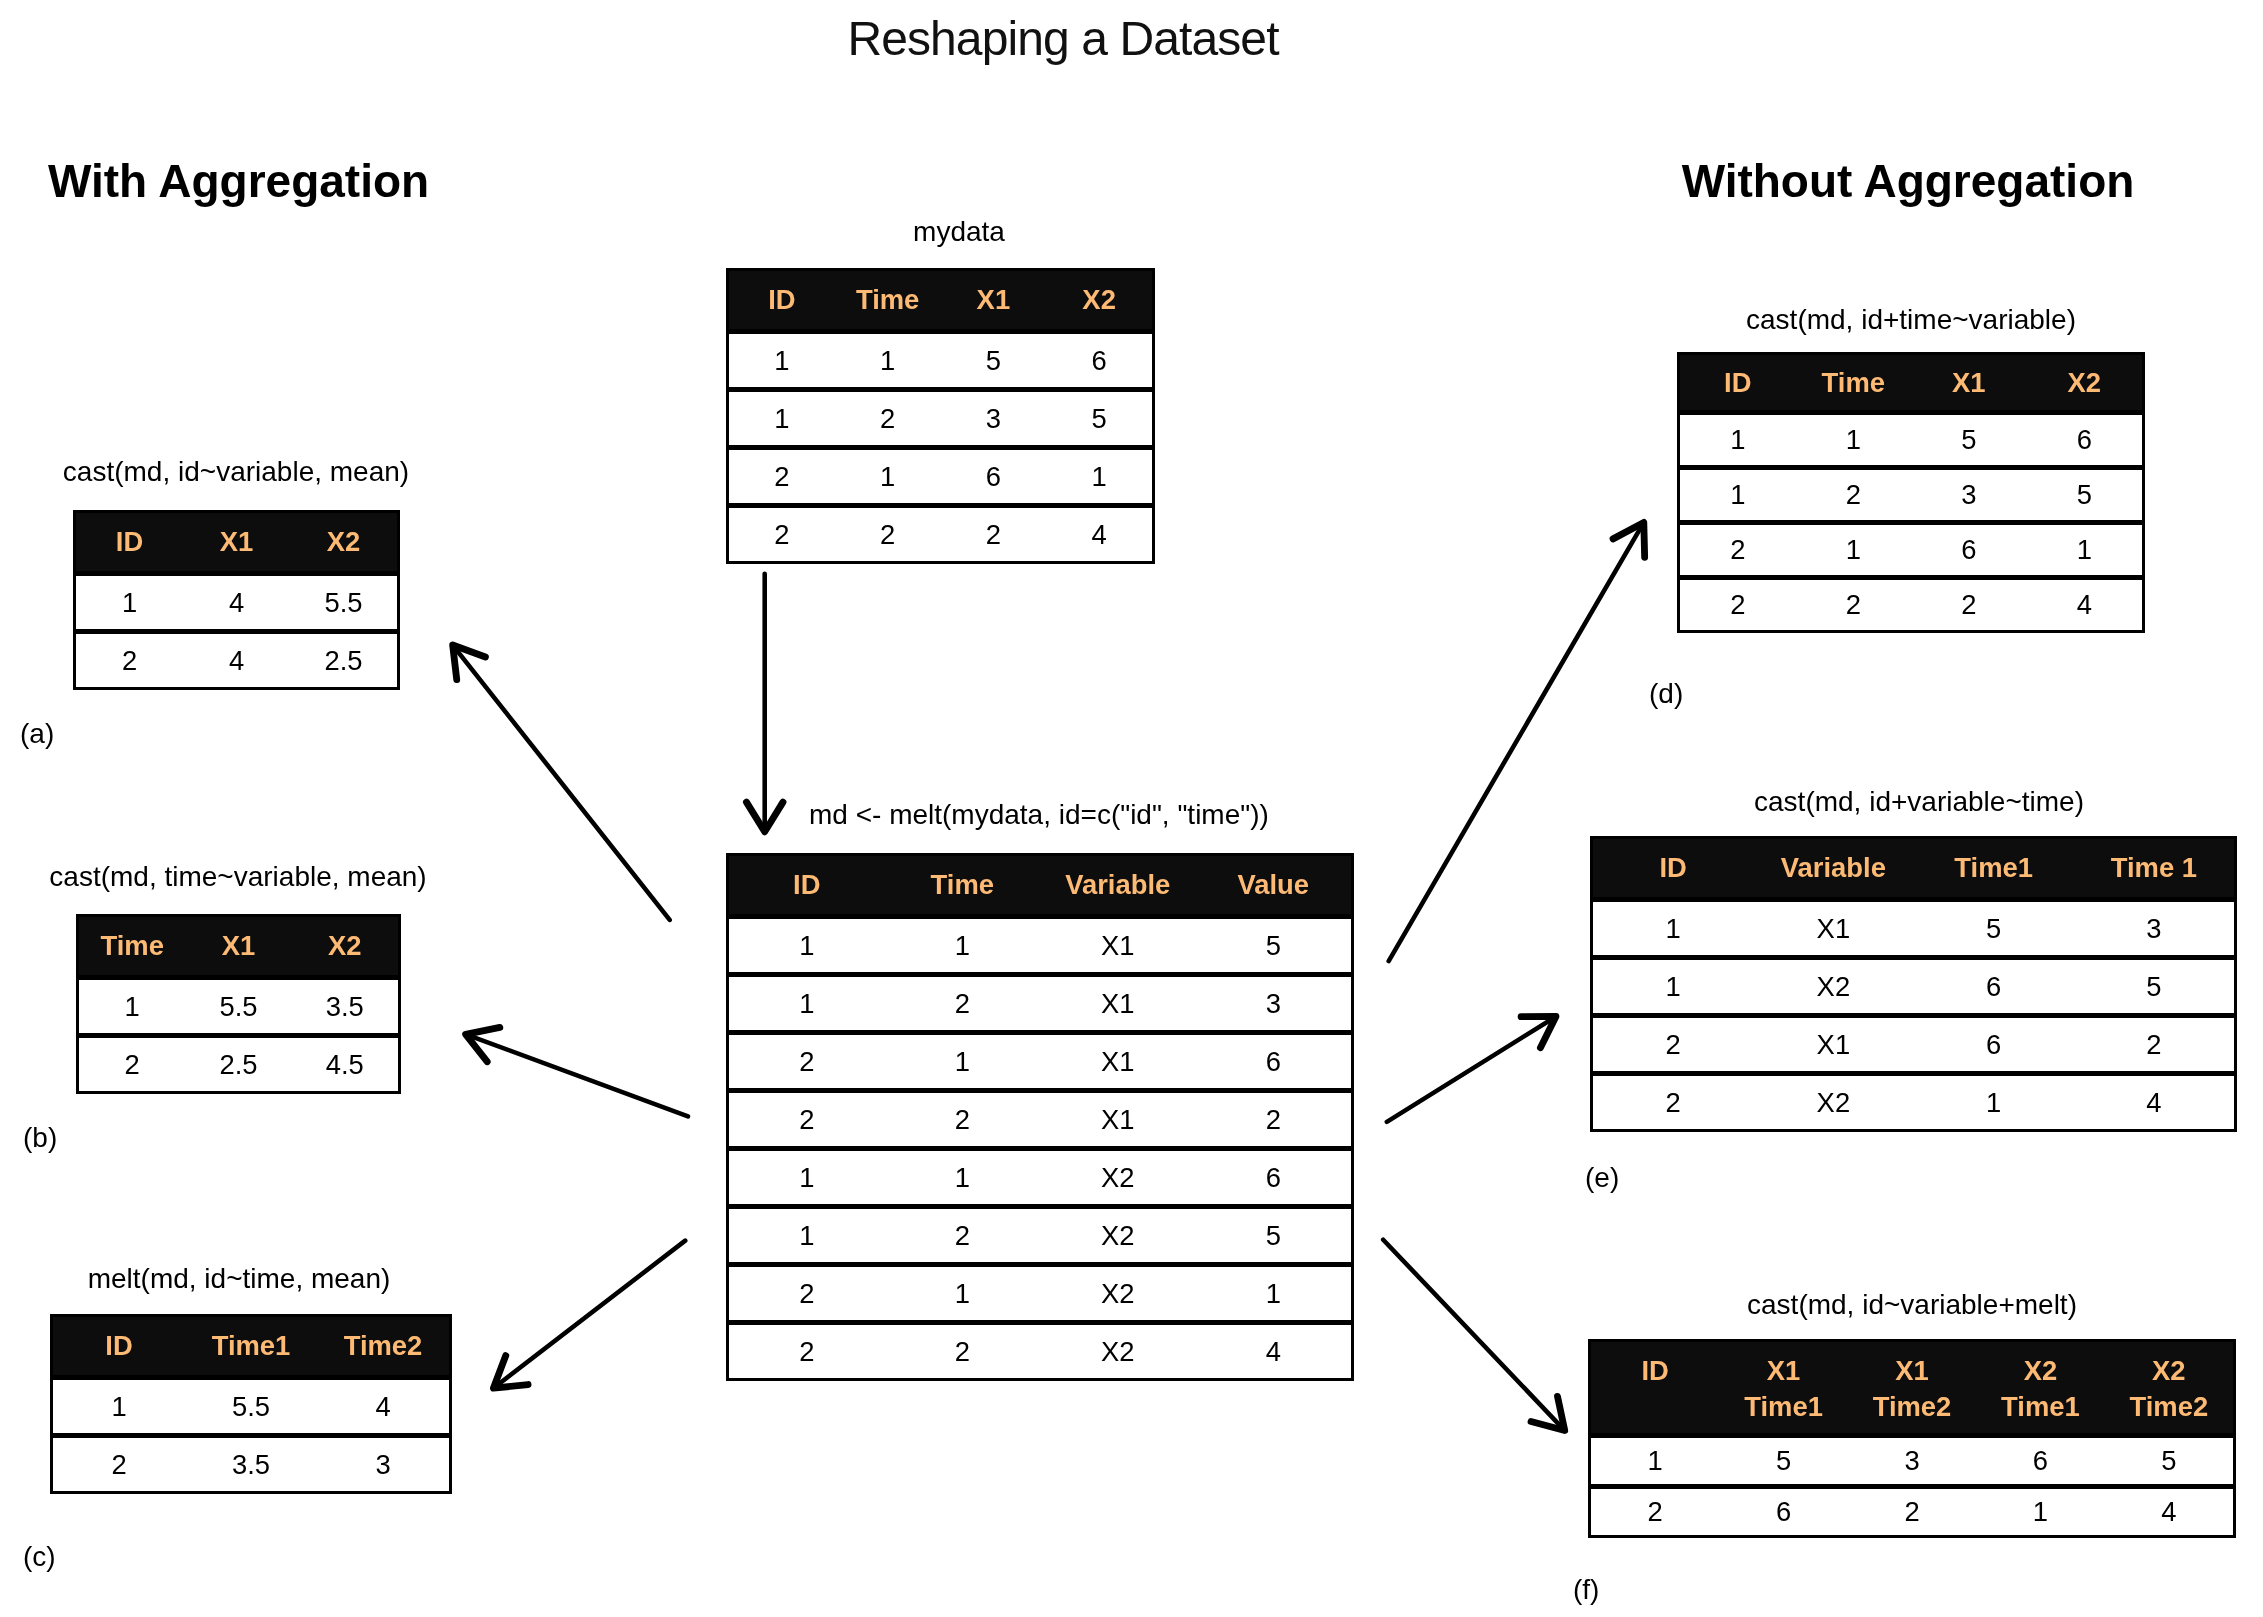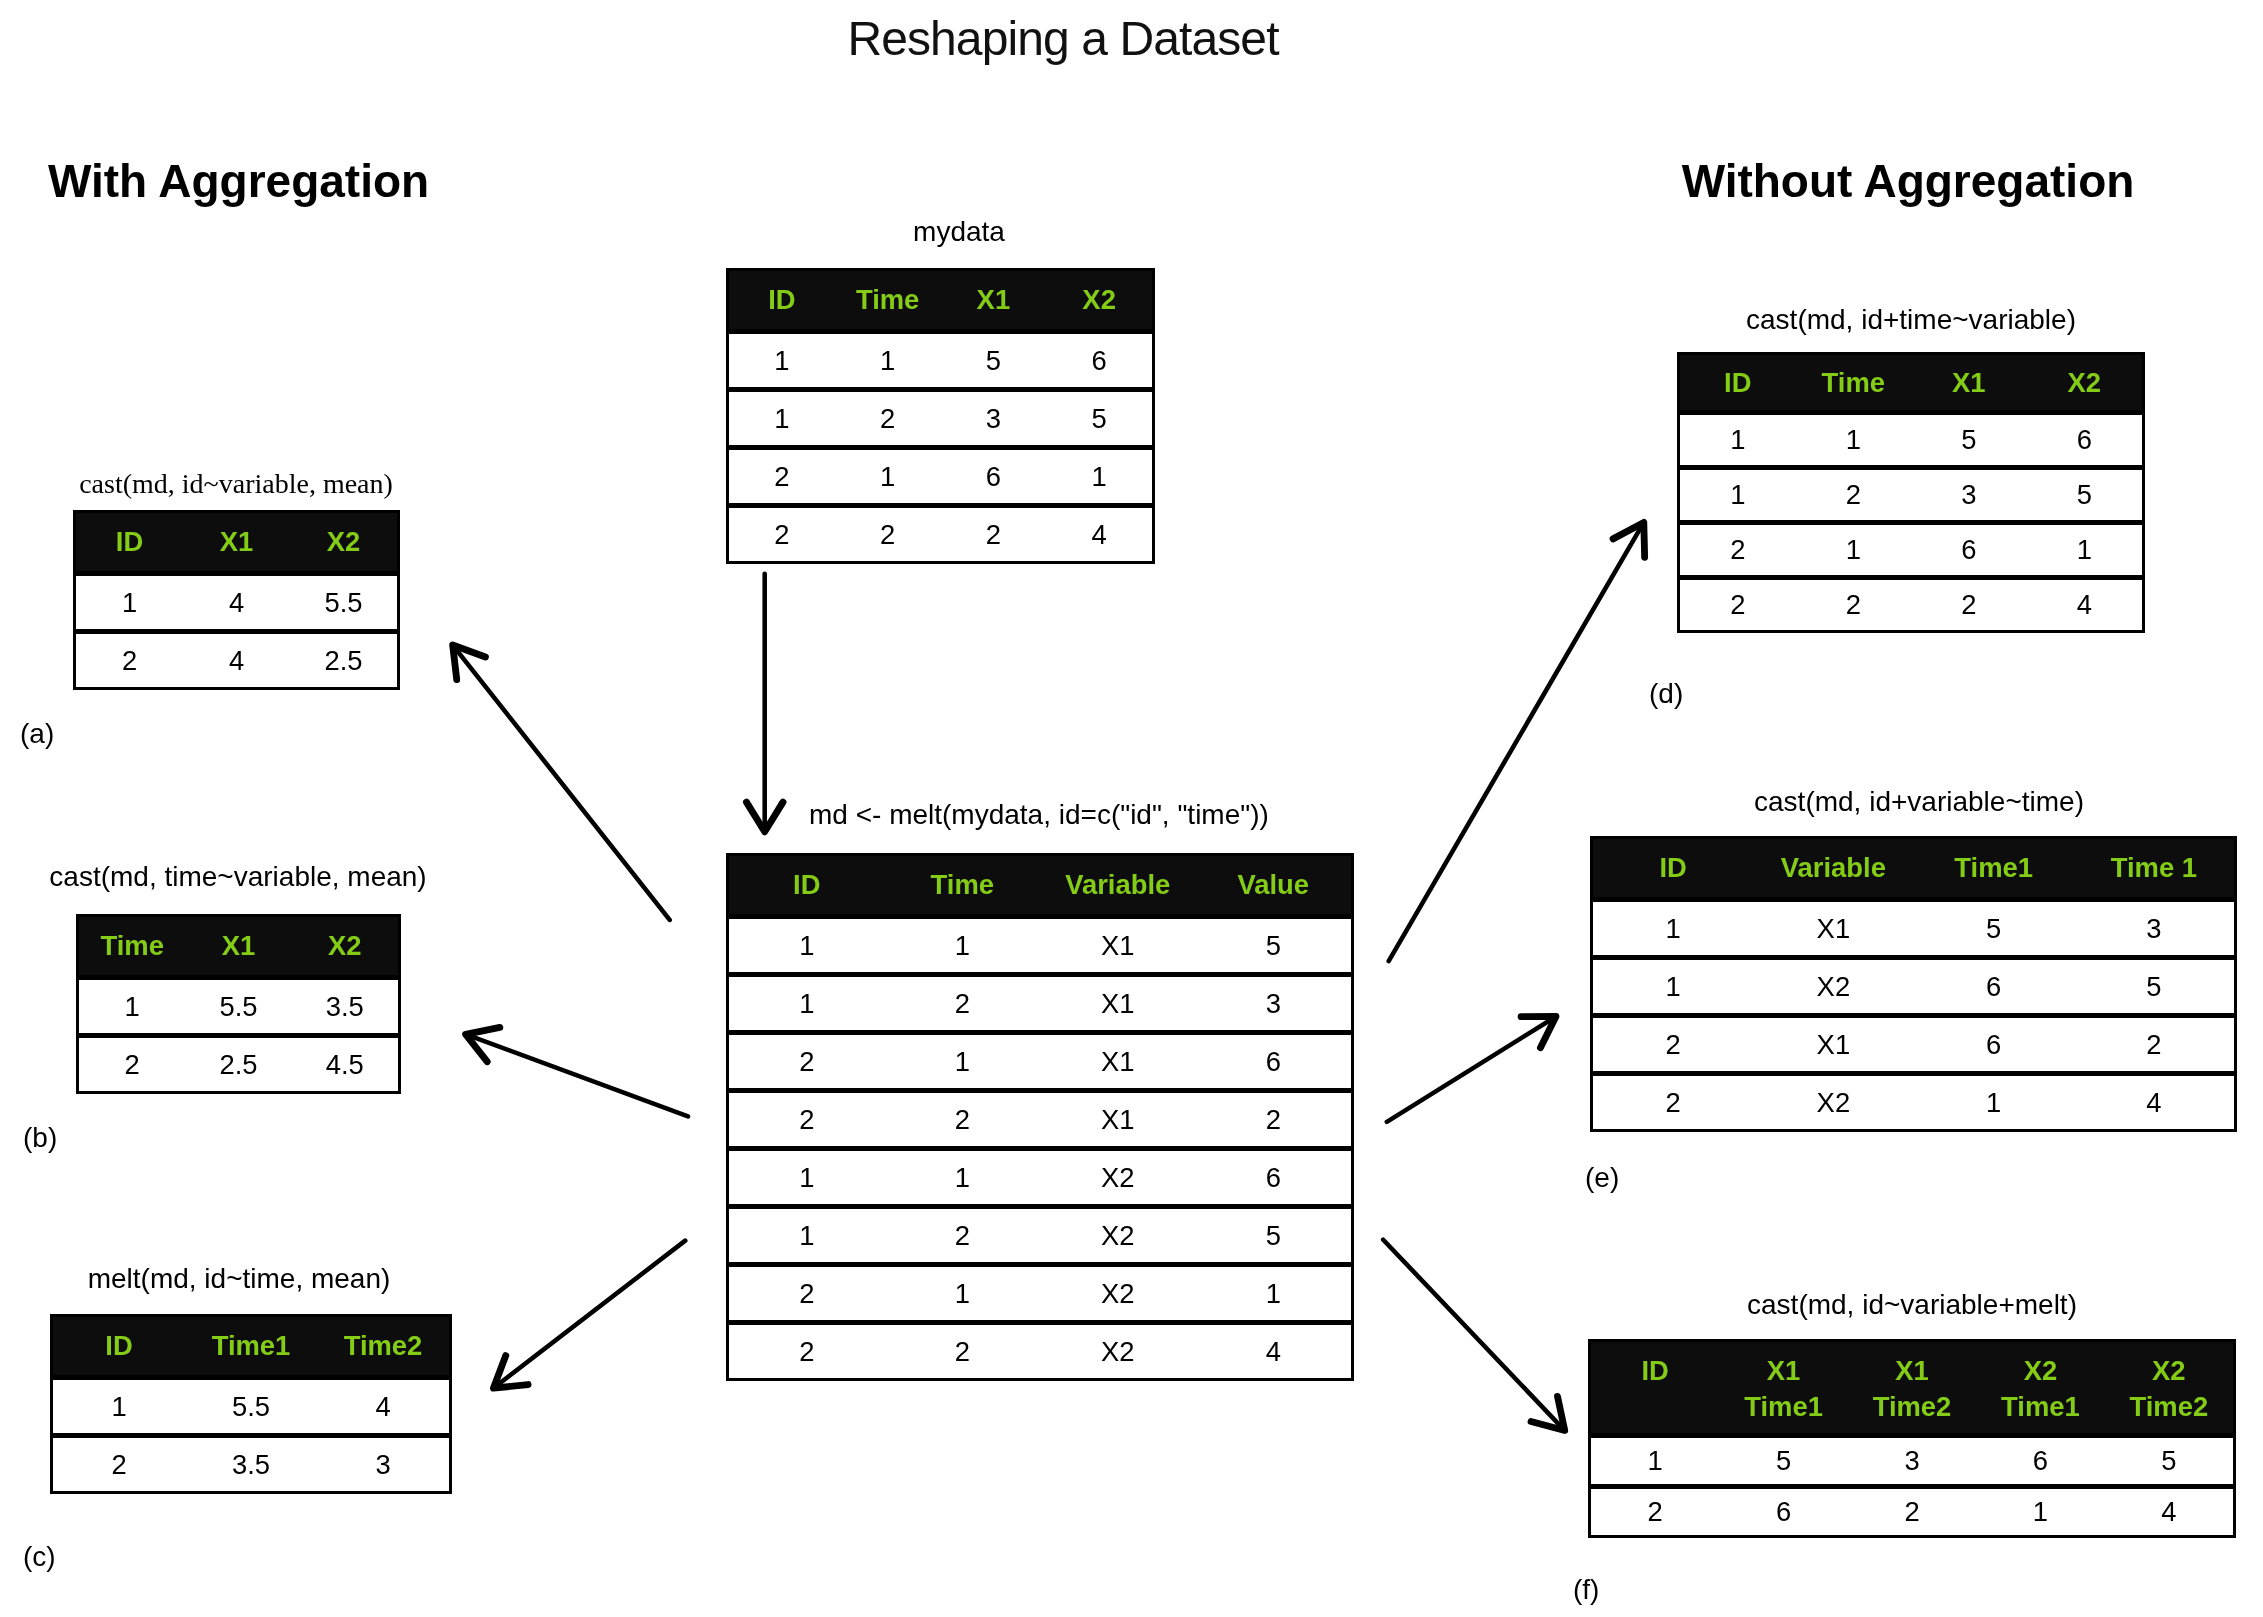--- a/index.html
+++ b/index.html
@@ -44,21 +44,21 @@
   }
   .trow {
     display: flex;
     height: var(--rh, 58px);
     box-sizing: border-box;
     background: #ffffff;
   }
   .trow + .trow { border-top: 5.5px solid #000000; }
   .trow.thead {
     background: #0d0d0d;
-    color: #84cc16;
+    color: #fdba74;
     font-weight: bold;
     height: var(--hh, var(--rh, 58px));
   }
   .cell {
     flex: 1;
     display: flex;
     align-items: center;
     justify-content: center;
     font-size: 27.4px;
     text-align: center;
@@ -164,21 +164,21 @@
         <div class="cell">1</div>
       </div>
       <div class="trow">
         <div class="cell">2</div>
         <div class="cell">2</div>
         <div class="cell">X2</div>
         <div class="cell">4</div>
       </div>
     </div>
 
-  <div class="abs caption centered" style="left:236px; top:455px;font-family:Liberation Serif, serif;">cast(md, id~variable, mean)</div>
+  <div class="abs caption centered" style="left:236px; top:443px;">cast(md, id~variable, mean)</div>
   <div class="dtable" style="left:73px; top:510px; width:327px; --rh:58px;">
       <div class="trow thead">
         <div class="cell hcell">ID</div>
         <div class="cell hcell">X1</div>
         <div class="cell hcell">X2</div>
       </div>
       <div class="trow">
         <div class="cell">1</div>
         <div class="cell">4</div>
         <div class="cell">5.5</div>

